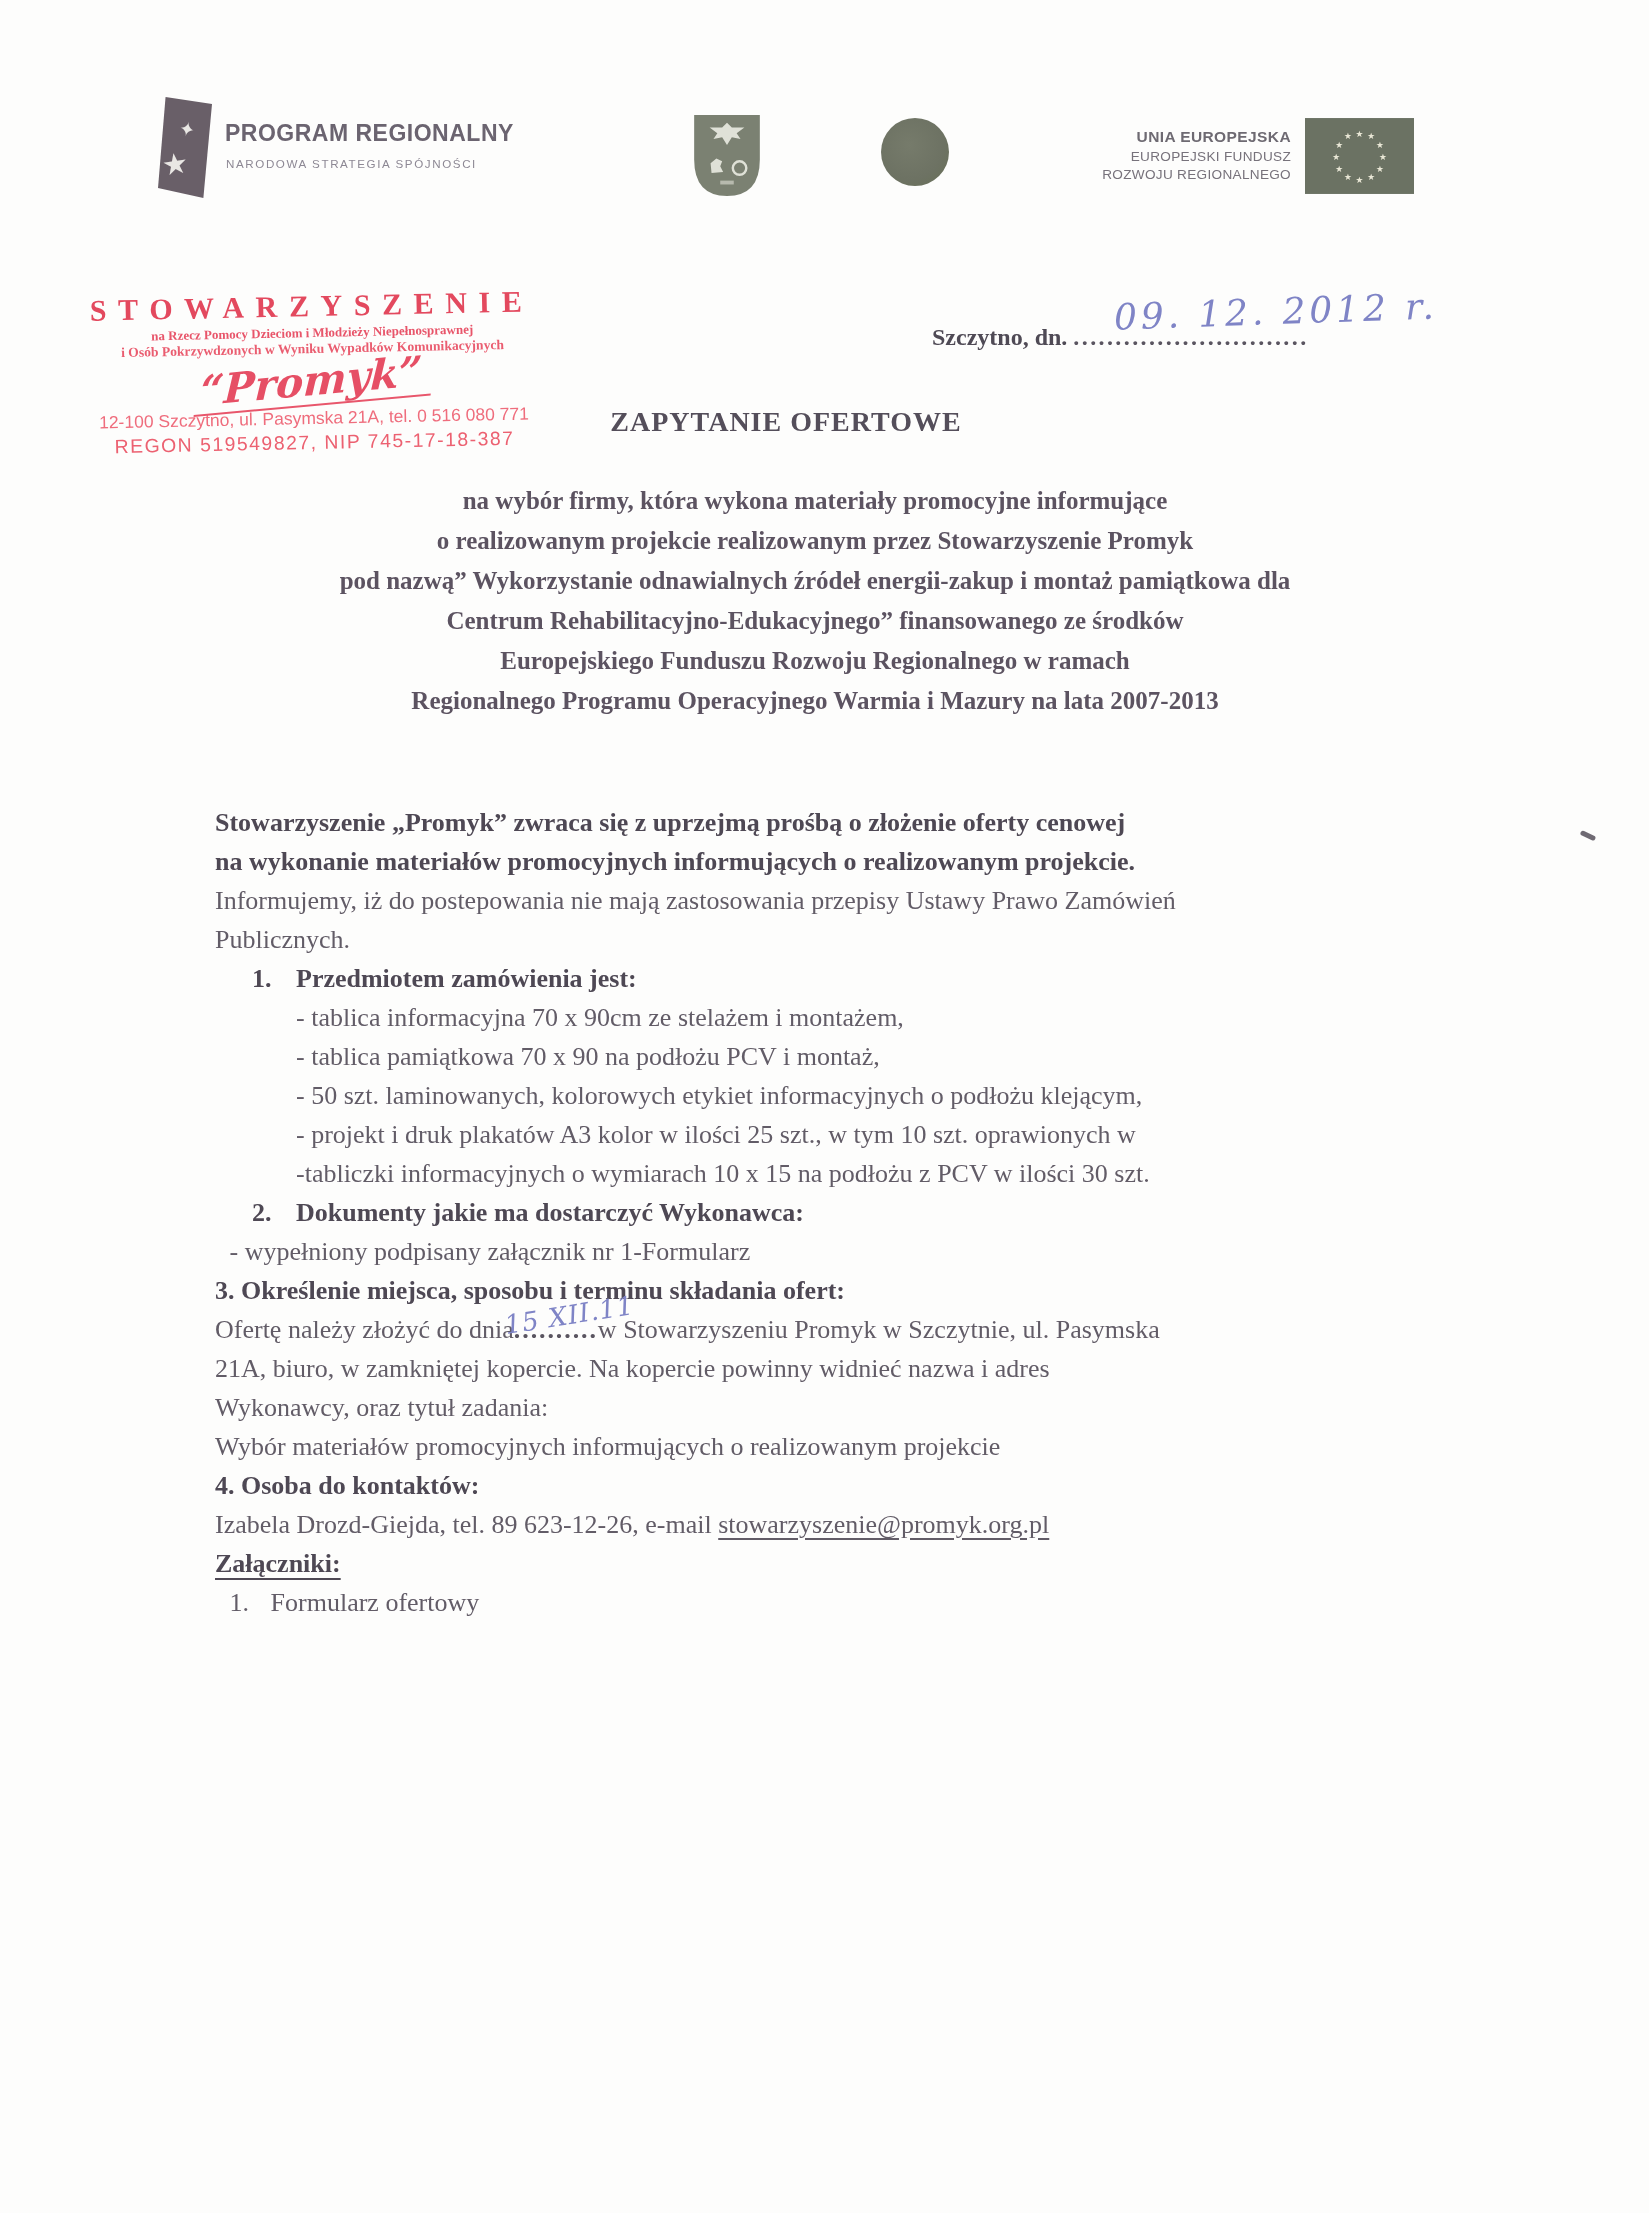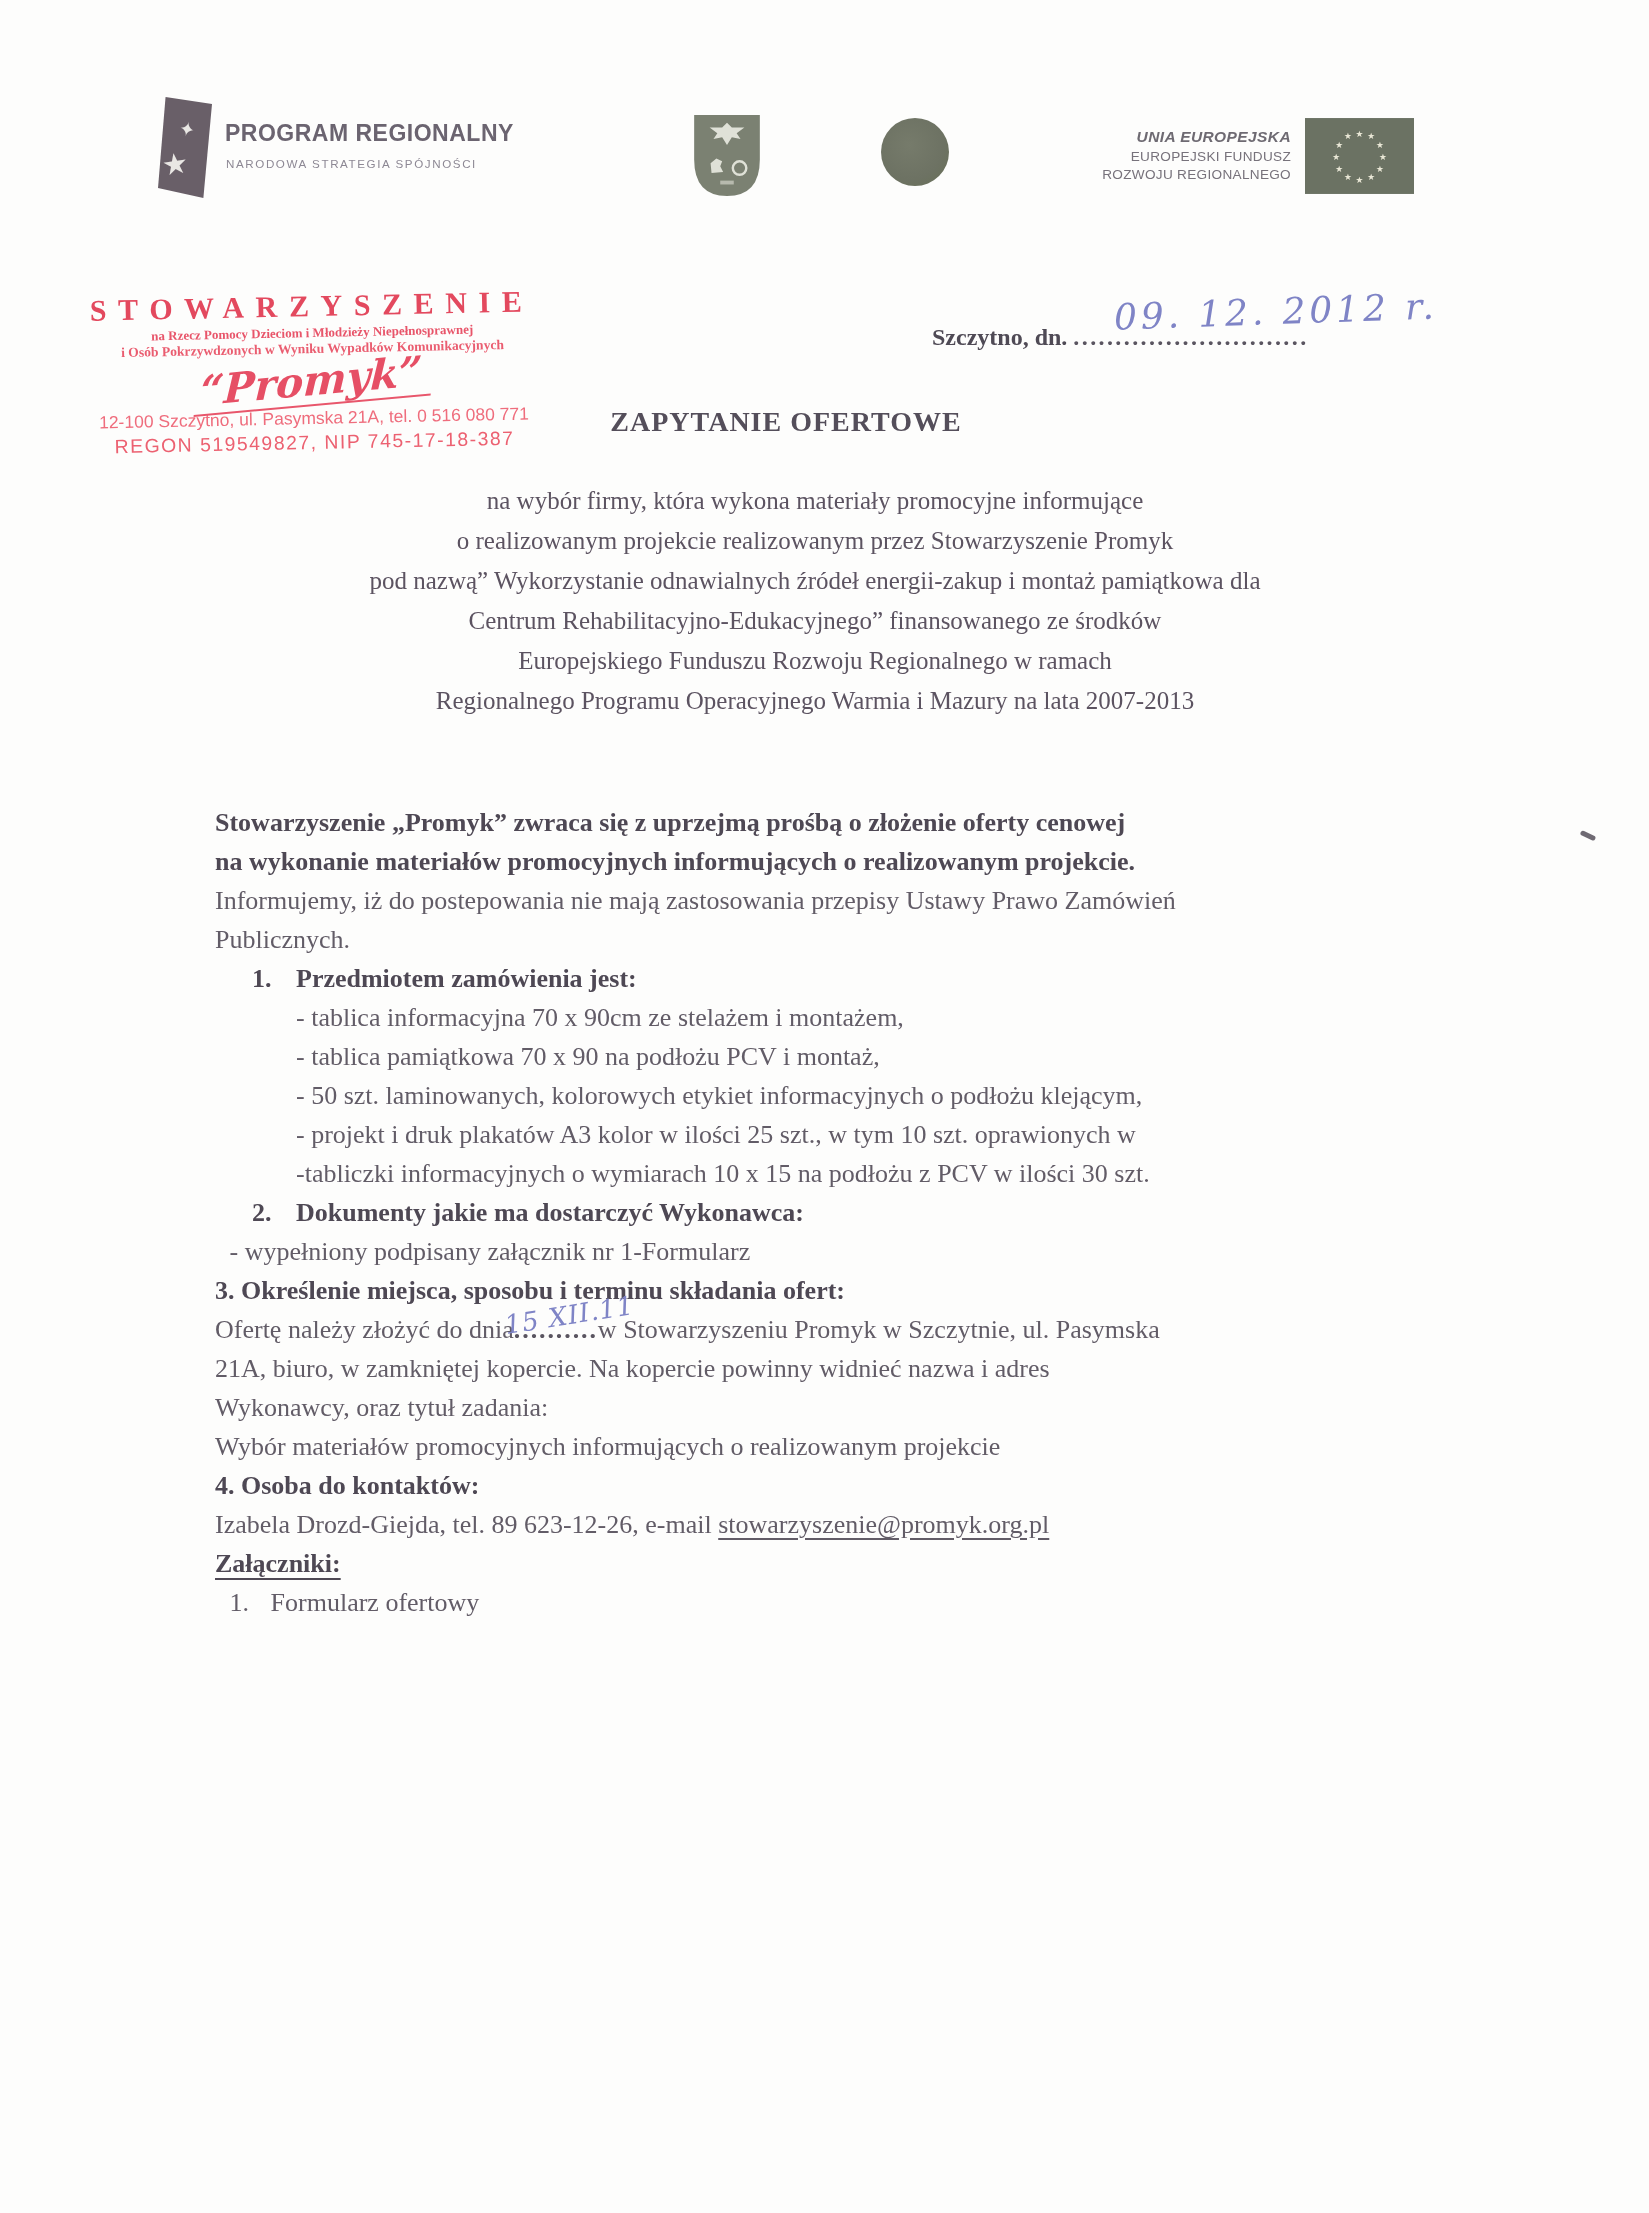--- a/index.html
+++ b/index.html
@@ -36,21 +36,21 @@
   .coa{position:absolute;left:691px;top:113px;}
   .circle-logo{
     position:absolute;left:881px;top:118px;width:68px;height:68px;
     border-radius:50%;
     background:radial-gradient(circle at 42% 40%, #767b6b 0%, #6d7263 60%, #677055 100%);
   }
   .eu-text{
     position:absolute;right:359px;top:128px;width:252px;
     text-align:right;font-family:"Liberation Sans",sans-serif;color:#6e6a72;
   }
-  .eu-text .l1{font-weight:bold;font-size:15.5px;letter-spacing:0.4px;font-style:italic;}
+  .eu-text .l1{font-weight:bold;font-size:15.5px;letter-spacing:0.4px;}
   .eu-text .l2,.eu-text .l3{font-size:13.6px;letter-spacing:0.3px;margin-top:2.9px;color:#77727b;}
   .eu-flag{position:absolute;left:1305px;top:118px;}
 
   
   .stamp{
     position:absolute;left:85px;top:289px;width:456px;
     text-align:center;color:#e65b6c;transform:rotate(-1.2deg);
   }
   .stamp .st-line1{
     font-family:"Liberation Serif",serif;font-weight:bold;
@@ -85,21 +85,21 @@
     font-size:36px;letter-spacing:3.9px;transform:rotate(-2deg);white-space:nowrap;
   }
 
   
   .doc-title{
     position:absolute;left:0;top:406px;width:1572px;text-align:center;
     font-size:28px;font-weight:bold;letter-spacing:1px;color:#544e5a;
   }
   .subject{
     position:absolute;left:160px;top:481px;width:1310px;text-align:center;
-    font-size:25px;font-weight:normal;color:#5c5361;
+    font-size:25px;font-weight:bold;color:#5c5361;
   }
   .subject .sl{height:40px;line-height:40px;white-space:nowrap;}
 
   
   .body{
     position:absolute;left:215px;top:803px;width:1300px;
     font-size:26px;color:#625c67;
   }
   .bl{height:39px;line-height:39px;white-space:nowrap;}
   .b{font-weight:bold;color:#4e4854;}

